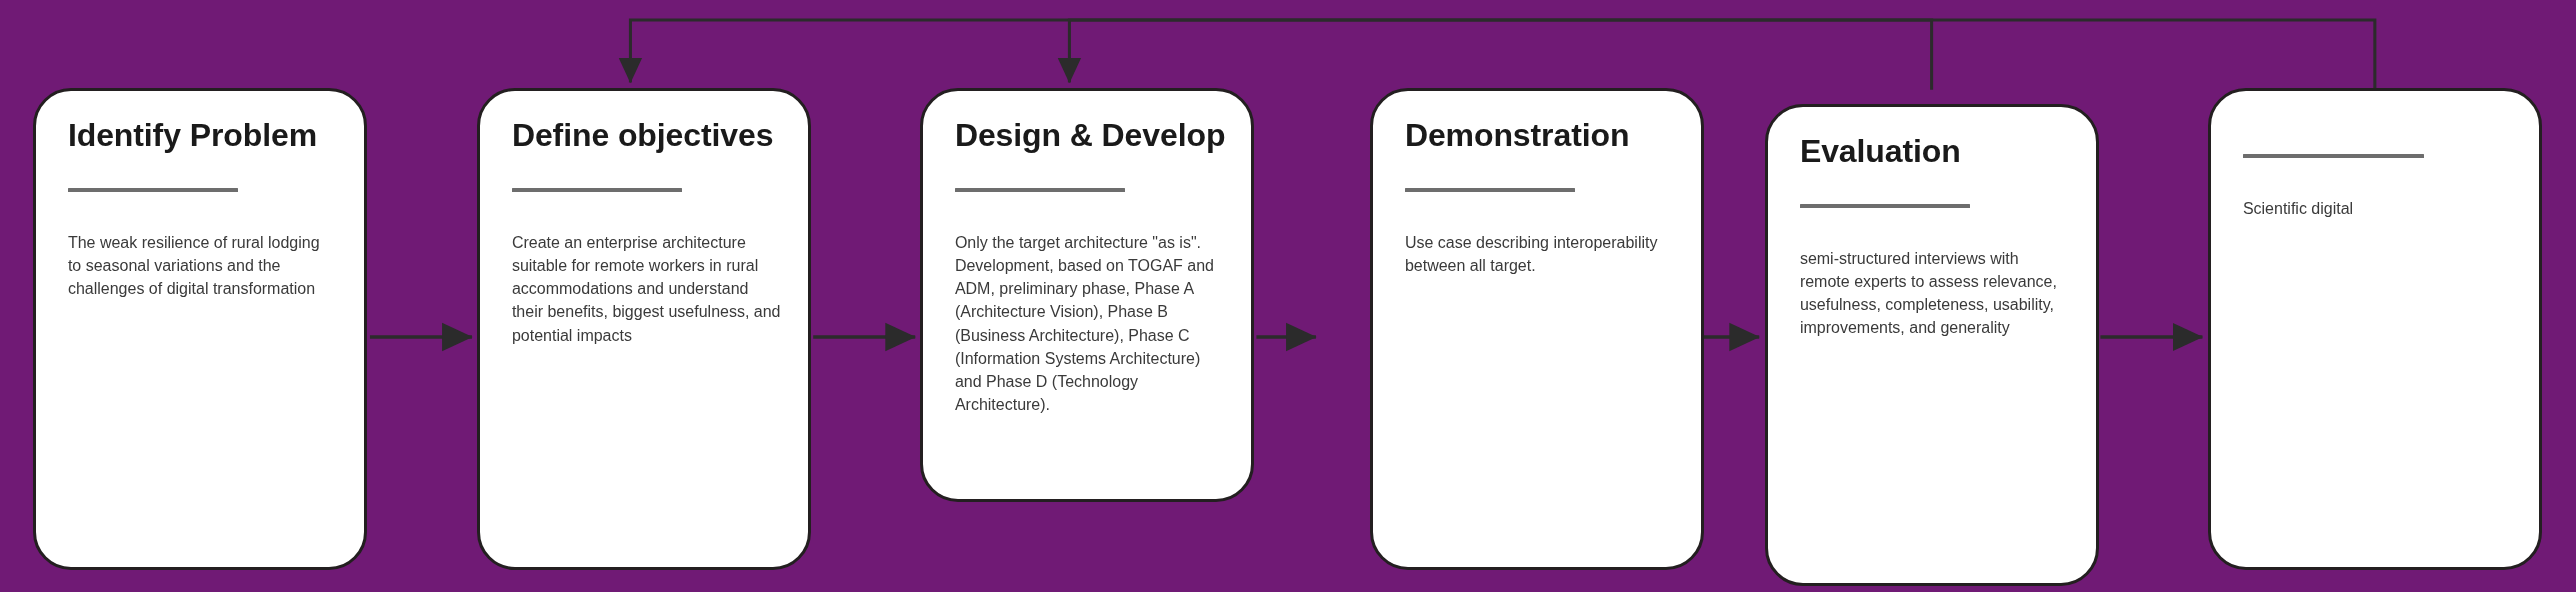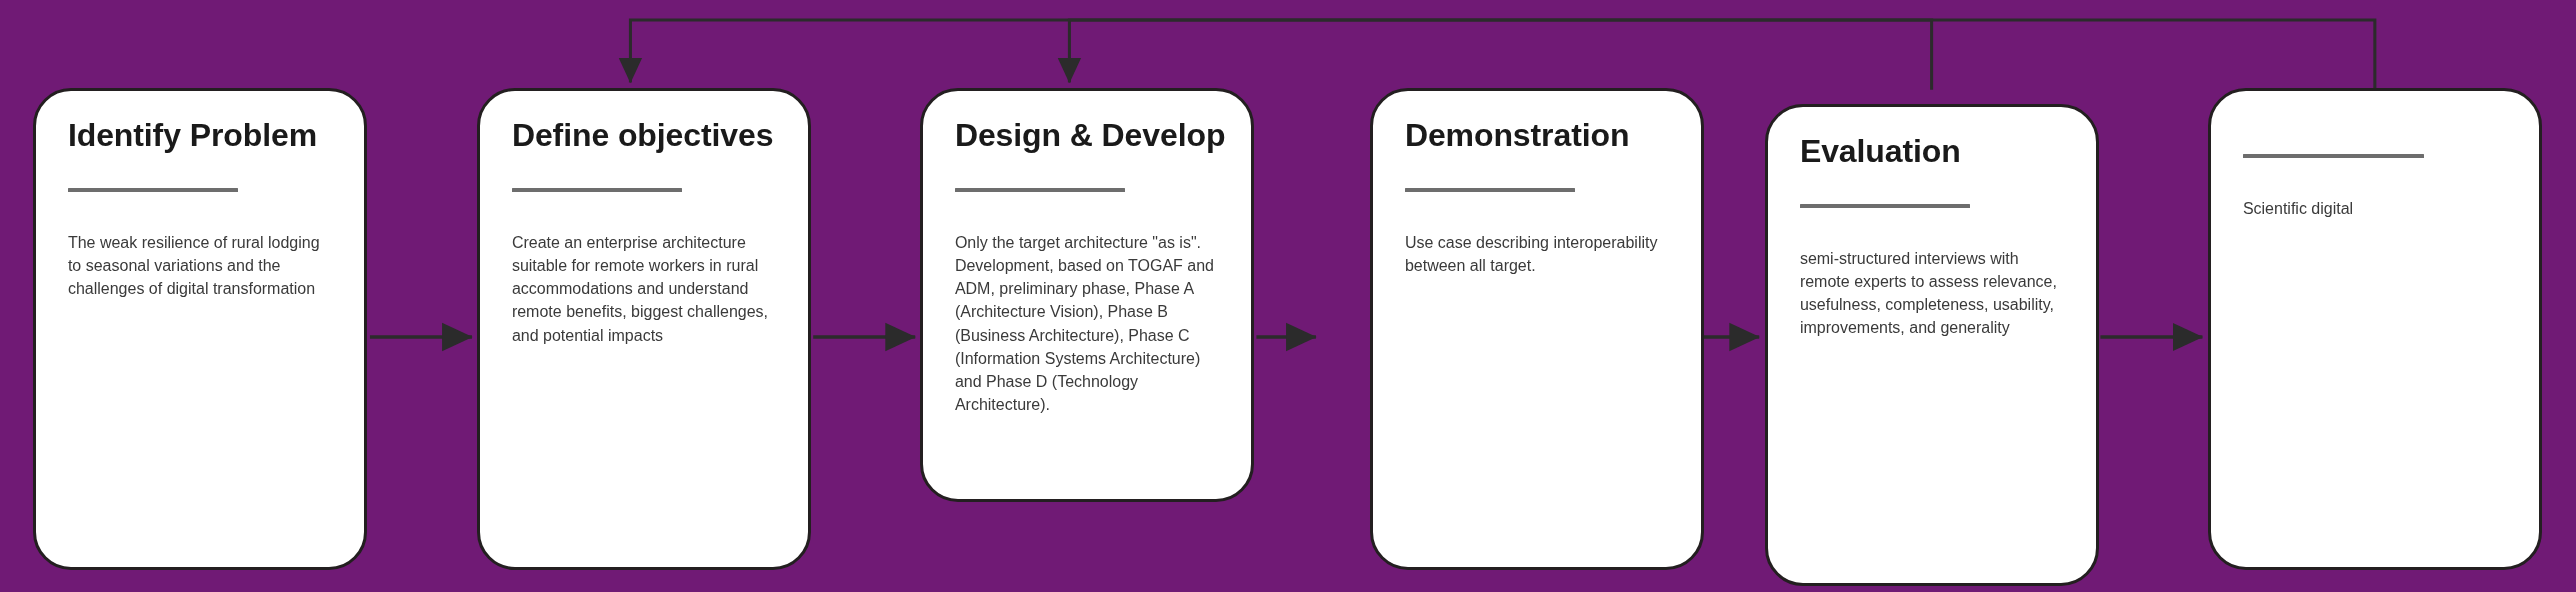--- a/index.html
+++ b/index.html
@@ -108,21 +108,21 @@
 
   <div class="stage-box" id="box-0">
     <div class="stage-title">Identify Problem</div>
     <div class="stage-divider"></div>
     <div class="stage-body">The weak resilience of rural lodging to seasonal variations and the challenges of digital transformation</div>
   </div>
 
   <div class="stage-box" id="box-1">
     <div class="stage-title">Define objectives</div>
     <div class="stage-divider"></div>
-    <div class="stage-body">Create an enterprise architecture suitable for remote workers in rural accommodations and understand remote benefits, biggest challenges, and potential impacts</div>
+    <div class="stage-body">Create an enterprise architecture suitable for remote workers in rural accommodations and understand their benefits, biggest usefulness, and potential impacts</div>
   </div>
 
   <div class="stage-box" id="box-2">
     <div class="stage-title">Design &amp; Develop</div>
     <div class="stage-divider"></div>
     <div class="stage-body">Only the target architecture "as is". Development, based on TOGAF and ADM, preliminary phase, Phase A (Architecture Vision), Phase B (Business Architecture), Phase C (Information Systems Architecture) and Phase D (Technology Architecture).</div>
   </div>
 
   <div class="stage-box" id="box-3">
     <div class="stage-title">Demonstration</div>

